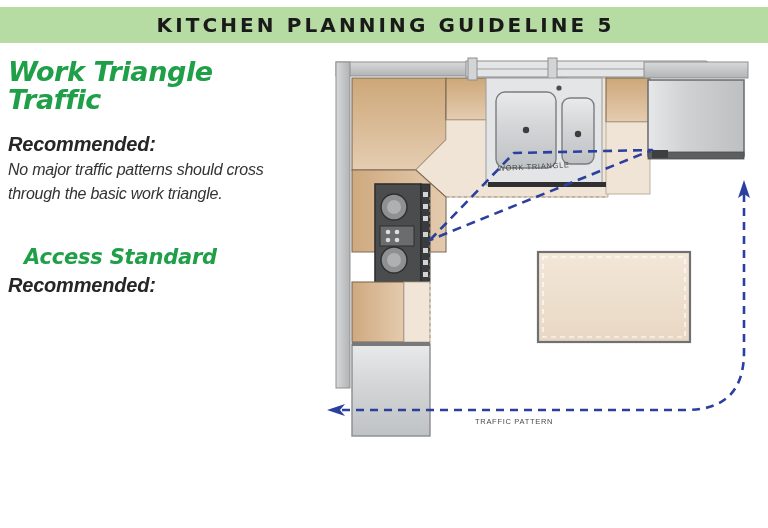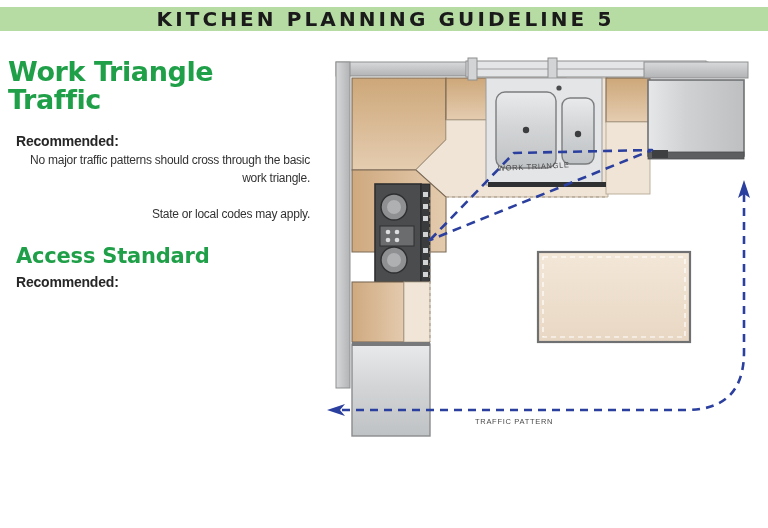--- a/index.html
+++ b/index.html
@@ -15,21 +15,21 @@
     font-family: "Liberation Sans", sans-serif;
     -webkit-font-smoothing: antialiased;
   }
 
   
   #header-band {
     position: absolute;
     left: 0;
     top: 7px;
     width: 768px;
-    height: 24px;
+    height: 36px;
     background: #b6dba3;
     display: flex;
     align-items: center;
     justify-content: center;
   }
   #header-title {
     font-family: "DejaVu Sans", sans-serif;
     font-weight: bold;
     font-size: 20px;
     letter-spacing: 3.1px;
@@ -37,53 +37,53 @@
     white-space: nowrap;
     text-indent: 3px;
   }
 
   
   #text-column {
     position: absolute;
     left: 8px;
     top: 58px;
     width: 302px;
+    font-style: italic;
   }
   .section-title {
     color: #1f9f47;
     font-family: "DejaVu Sans", sans-serif;
     font-weight: bold;
     line-height: 1.05;
   }
   #main-title {
     font-size: 27px;
     letter-spacing: -0.4px;
     margin: 0 0 18px 0;
   }
   #access-title {
     font-size: 21px;
     letter-spacing: -0.2px;
-    margin: 22px 0 6px 8px;
+    margin: 22px 0 6px 16px;
   }
   .label {
     font-family: "Liberation Sans", sans-serif;
     font-weight: bold;
-    font-size: 14px;
+    font-size: 20px;
     color: #262626;
-    margin: 0 0 2px 8px;
+    margin: 0 0 2px 0;
     letter-spacing: -0.2px;
   }
   .body-text {
     font-family: "Liberation Sans", sans-serif;
-    font-size: 12px;
+    font-size: 16px;
     color: #333333;
     line-height: 1.55;
     margin: 0;
     letter-spacing: -0.25px;
-    text-align: right;
   }
   .block-gap { height: 17px; }
 
   
   #plan {
     position: absolute;
     left: 318px;
     top: 52px;
     width: 450px;
     height: 476px;
@@ -99,21 +99,20 @@
 
 <div id="text-column">
 
   <h1 class="section-title" id="main-title">Work Triangle Traffic</h1>
 
   <p class="label">Recommended:</p>
   <p class="body-text">No major traffic patterns should cross through the basic work triangle.</p>
 
   <div class="block-gap"></div>
 
-  <p class="body-text">State or local codes may apply.</p>
 
   <h2 class="section-title" id="access-title">Access Standard</h2>
 
   <p class="label">Recommended:</p>
 </div>
 
 <div id="plan">
 <svg width="450" height="476" viewBox="0 0 450 476" xmlns="http://www.w3.org/2000/svg">
   <defs>
     <linearGradient id="gradSteel" x1="0" y1="0" x2="0" y2="1">

